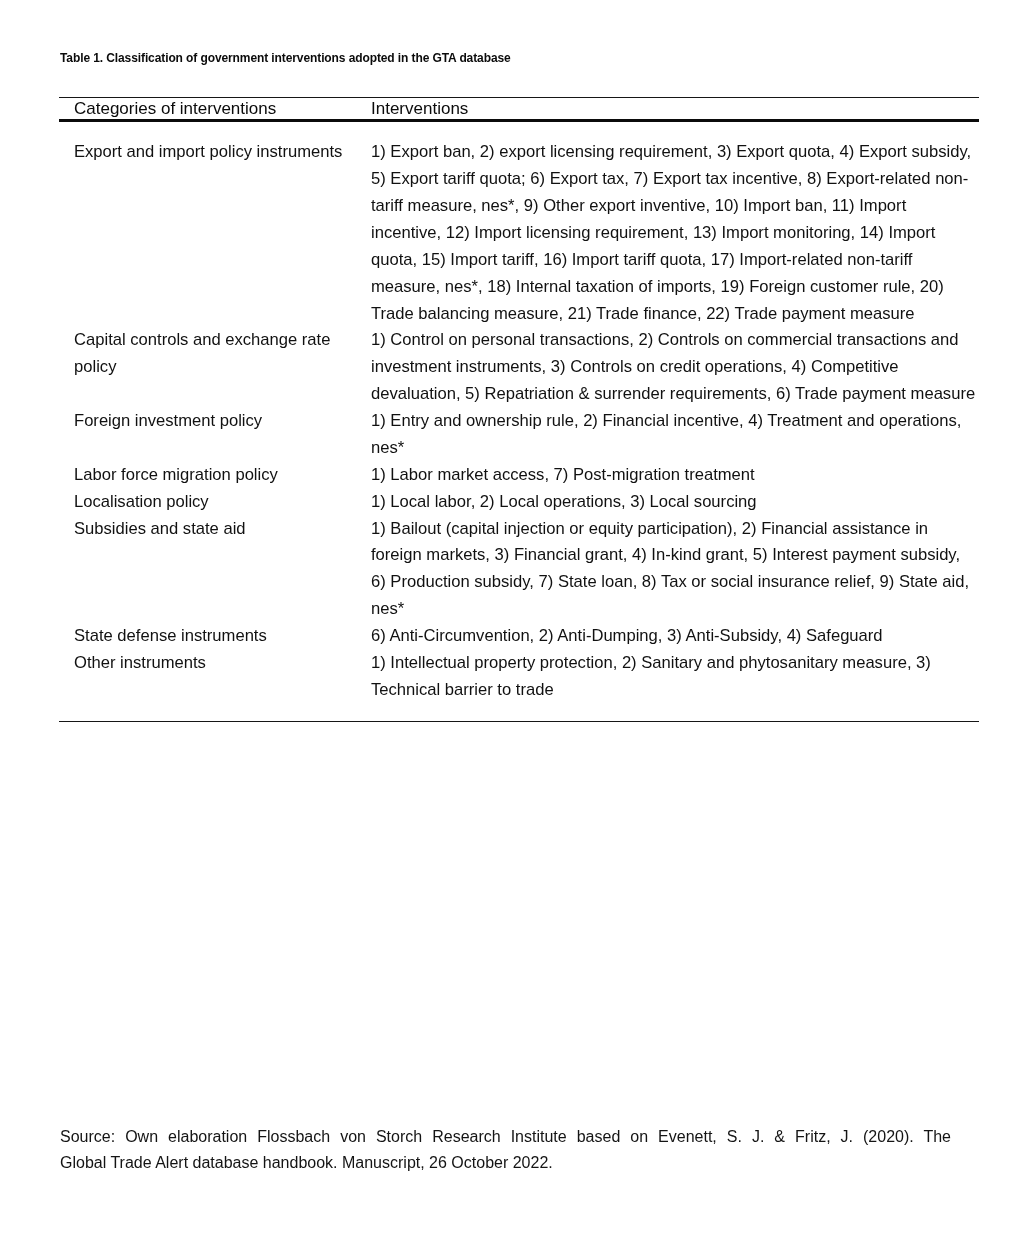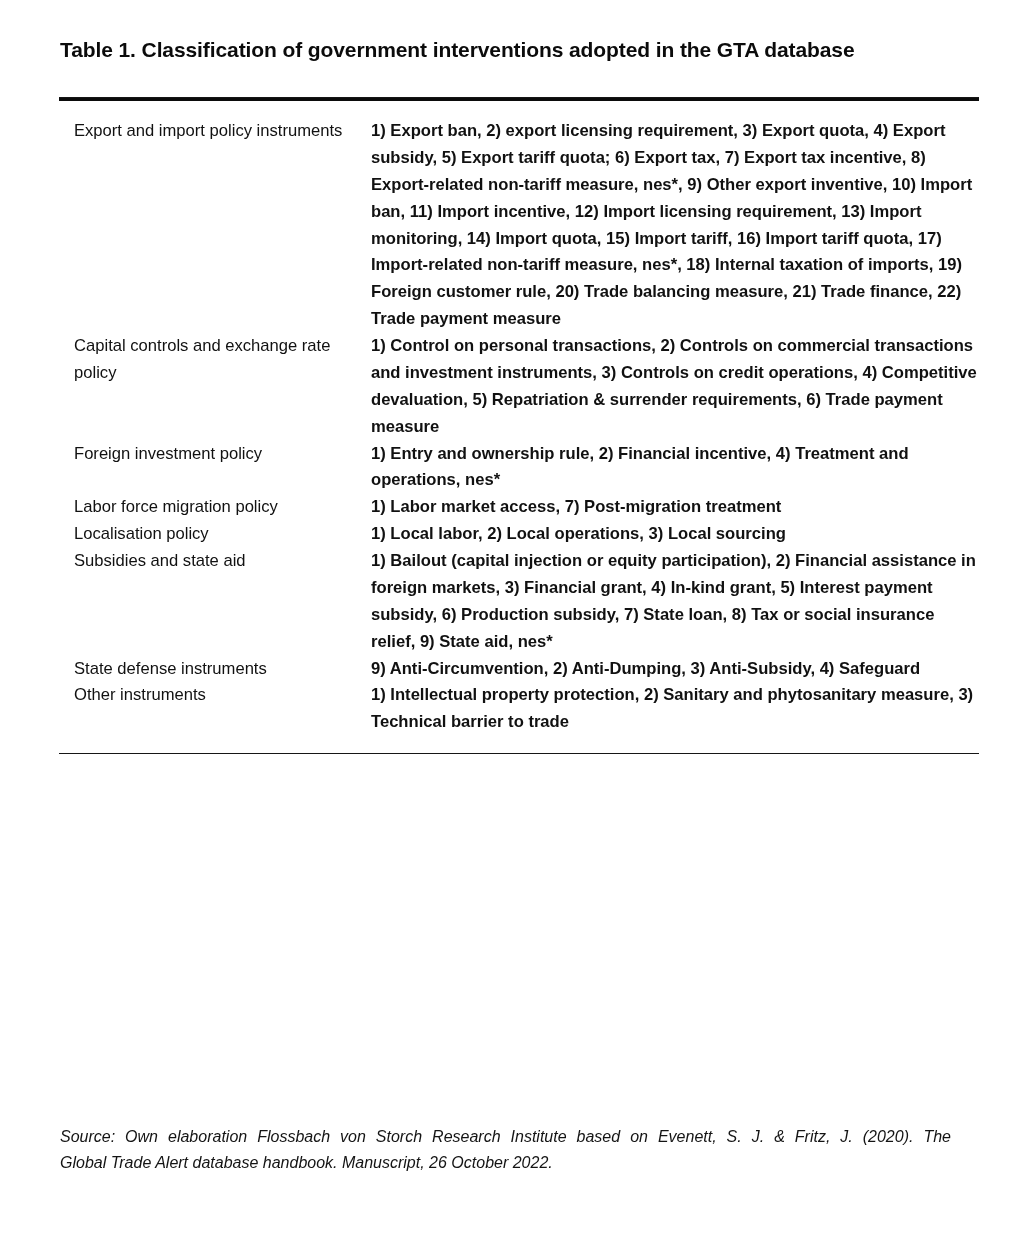--- a/index.html
+++ b/index.html
@@ -20,23 +20,23 @@
     height: 1233px;
     box-sizing: border-box;
     padding: 0;
     overflow: hidden;
   }
 
   
   .table-title {
     position: absolute;
     left: 60px;
-    top: 36px;
+    top: 51px;
     width: 910px;
-    font-size: 21px;
+    font-size: 12px;
     font-weight: bold;
     letter-spacing: -0.1px;
     color: #0b0b0b;
     line-height: 1.3;
   }
 
   
   .table-block {
     position: absolute;
     left: 59px;
@@ -92,21 +92,20 @@
   .body-row:first-child td { padding-top: 17px; }
   .body-row:last-child td { padding-bottom: 17px; }
 
   .body-row td.k {
     padding-left: 15px;
     padding-right: 14px;
   }
   .body-row td.v {
     padding-left: 6px;
     padding-right: 0px;
-    font-weight: bold;
   }
 
   
   .footnote {
     position: absolute;
     left: 60px;
     top: 1080px;
     width: 900px;
     font-size: 16px;
     line-height: 1.5;
@@ -115,36 +114,48 @@
   .source {
     position: absolute;
     left: 60px;
     top: 1124px;
     width: 891px;
     font-size: 16px;
     line-height: 1.62;
     color: #141414;
     text-align: justify;
   }
-  .source .ln { display: block; font-style: italic; }
+  .source .ln { display: block; }
   .source .ln.j {
     text-align: justify;
     text-align-last: justify;
   }
 </style>
 </head>
 <body>
 
 <div class="page">
 
   <div class="table-title">Table 1. Classification of government interventions adopted in the GTA database</div>
 
   <div class="table-block">
     <div class="rule-top"></div>
 
+    <table class="gta">
+      <colgroup>
+          <col class="c1">
+          <col class="c2">
+        </colgroup>
+      <thead>
+        <tr class="head-row">
+          <th class="k">Categories of interventions</th>
+          <th class="v">Interventions</th>
+        </tr>
+      </thead>
+    </table>
 
     <div class="rule-head"></div>
 
     <table class="gta">
       <colgroup>
           <col class="c1">
           <col class="c2">
         </colgroup>
       <tbody>
         <tr class="body-row">
@@ -166,21 +177,21 @@
         <tr class="body-row">
           <td class="k">Localisation policy</td>
           <td class="v">1) Local labor, 2) Local operations, 3) Local sourcing</td>
         </tr>
         <tr class="body-row">
           <td class="k">Subsidies and state aid</td>
           <td class="v">1) Bailout (capital injection or equity participation), 2) Financial assistance in foreign markets, 3) Financial grant, 4) In-kind grant, 5) Interest payment subsidy, 6) Production subsidy, 7) State loan, 8) Tax or social insurance relief, 9) State aid, nes*</td>
         </tr>
         <tr class="body-row">
           <td class="k">State defense instruments</td>
-          <td class="v">9) Anti-Circumvention, 2) Anti-Dumping, 3) Anti-Subsidy, 4) Safeguard</td>
+          <td class="v">6) Anti-Circumvention, 2) Anti-Dumping, 3) Anti-Subsidy, 4) Safeguard</td>
         </tr>
         <tr class="body-row">
           <td class="k">Other instruments</td>
           <td class="v">1) Intellectual property protection, 2) Sanitary and phytosanitary measure, 3) Technical barrier to trade</td>
         </tr>
       </tbody>
     </table>
 
     <div class="rule-bottom"></div>
   </div>

